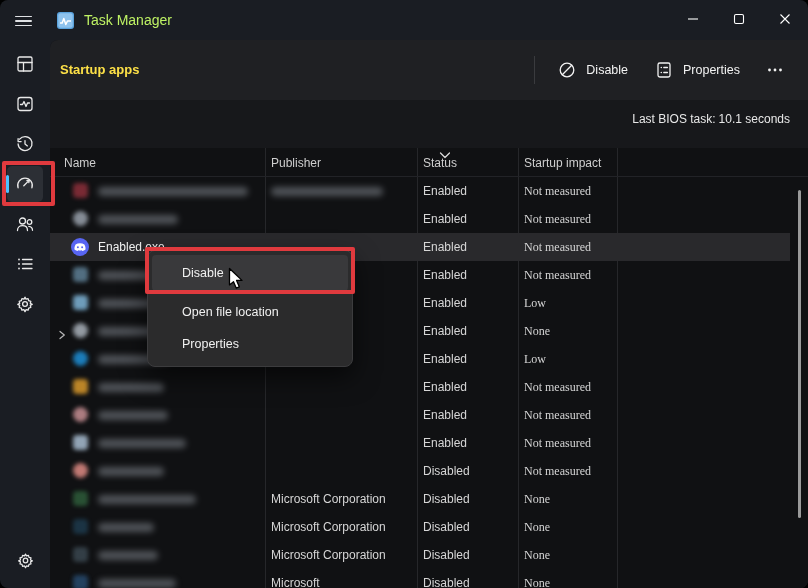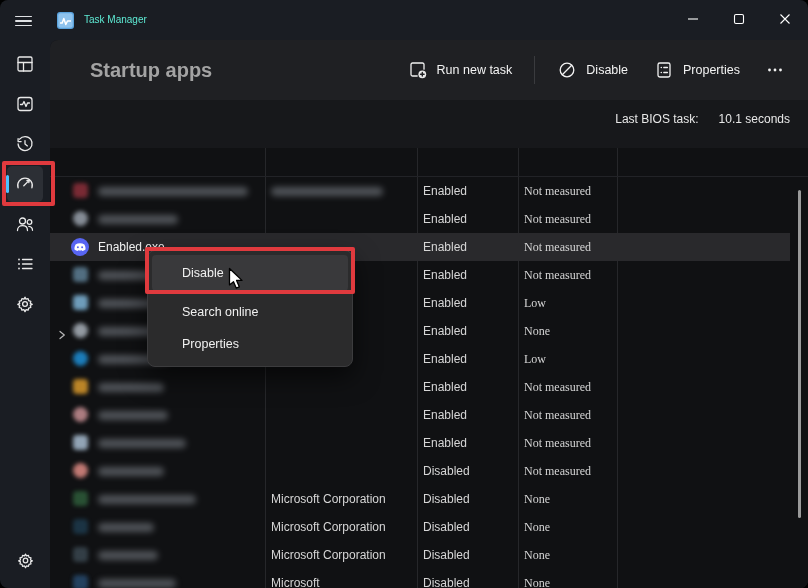--- a/index.html
+++ b/index.html
@@ -4,43 +4,43 @@
 <style>
   html,body{margin:0;padding:0;background:#000;}
   body{font-family:"Liberation Sans","DejaVu Sans",sans-serif;-webkit-font-smoothing:antialiased;}
   .window{position:relative;width:808px;height:588px;background:#1a1d23;border-radius:8px;overflow:hidden;color:#fff;}
 
   
   .titlebar{position:absolute;top:0;left:0;right:0;height:40px;}
   .hamburger{position:absolute;left:12px;top:10px;width:28px;height:22px;display:flex;flex-direction:column;justify-content:center;gap:2.8px;cursor:pointer;}
   .hamburger i{display:block;width:17px;height:1.8px;background:#dfe1e4;border-radius:1px;margin-left:3px;}
   .app-logo{position:absolute;left:57px;top:12px;width:17px;height:17px;}
-  .tb-title{position:absolute;left:84px;top:0;height:40px;line-height:40px;font-size:10px;color:#5eead4;}
+  .tb-title{position:absolute;left:84px;top:0;height:40px;line-height:40px;font-size:14px;color:#bef264;}
   .win-controls{position:absolute;right:0;top:0;height:40px;display:flex;}
   .win-btn{width:46px;height:40px;display:flex;align-items:center;justify-content:center;}
 
   
   .sidebar{position:absolute;left:0;top:40px;width:50px;bottom:0;}
   .side-item{position:absolute;left:7px;width:36px;height:36px;border-radius:5px;display:flex;align-items:center;justify-content:center;}
   .side-item.selected{background:#2c2f35;}
   .accent-pill{position:absolute;left:-1px;top:9px;width:3px;height:18px;border-radius:2px;background:#4cc2ff;}
   .side-settings{position:absolute;left:7px;bottom:10px;width:36px;height:36px;display:flex;align-items:center;justify-content:center;}
   .icn{display:flex;align-items:center;justify-content:center;}
 
   
   .content{position:absolute;left:50px;top:40px;right:0;bottom:0;background:#17181b;border-top-left-radius:8px;overflow:hidden;}
   .toolbar{position:absolute;left:0;top:0;right:0;height:60px;background:#1f2023;border-top-left-radius:8px;}
-  .page-title{position:absolute;left:40px;top:0;height:60px;line-height:60px;font-size:20px;font-weight:600;color:#a3a3a3;}
+  .page-title{position:absolute;left:10px;top:0;height:60px;line-height:60px;font-size:13px;font-weight:600;color:#fde047;}
   .toolbar-actions{position:absolute;right:12px;top:0;height:60px;display:flex;align-items:center;gap:2px;}
   .tb-btn{display:flex;align-items:center;gap:9px;padding:8px 12px;border-radius:4px;font-size:12.5px;color:#f3f3f3;cursor:pointer;white-space:nowrap;}
   .tb-btn.disabled{color:#8a8a8a;cursor:default;}
   .tb-sep{width:1px;height:28px;background:#3a3b3e;margin:0 8px;}
   .tb-icn{display:flex;align-items:center;}
   .bios-line{position:absolute;right:18px;top:72px;font-size:12px;color:#e8e8e8;white-space:nowrap;}
-  .bios-line .val{margin-left:20px;}
+  .bios-line .val{margin-left:3px;}
 
   
   .table{position:absolute;left:0;top:108px;right:0;bottom:0;background:#101113;}
   .vsep{position:absolute;top:0;bottom:0;width:1px;background:#26272a;}
   .table-header{position:absolute;left:0;top:0;right:0;height:28px;}
   .th{position:absolute;top:0;height:28px;cursor:pointer;}
   .th-lbl{position:absolute;top:8px;left:0;font-size:12px;color:#cfcfcf;white-space:nowrap;}
   .sort{position:absolute;top:-3px;left:16px;}
   .table-rows{position:absolute;left:0;top:28px;right:0;bottom:0;border-top:1px solid #222327;}
   .row{position:absolute;left:0;right:0;height:28px;}
@@ -181,30 +181,20 @@
             <circle cx="10" cy="10" r="2.4"></circle>
           </svg>
         </span>
       </div>
     </div>
 
   <div class="content">
     <div class="toolbar">
       <span class="page-title">Startup apps</span>
       <div class="toolbar-actions">
-          <div class="tb-btn">
-            <span class="tb-icn">
-              <svg width="20" height="20" viewBox="0 0 20 20" stroke="#f2f2f2" stroke-width="1.3" fill="none" stroke-linecap="round" stroke-linejoin="round">
-                <path d="M16 9.2V4.5A1.5 1.5 0 0 0 14.5 3h-10A1.5 1.5 0 0 0 3 4.5v10A1.5 1.5 0 0 0 4.5 16h4.7"></path>
-                <circle cx="14.3" cy="14.3" r="3.9" fill="#e9e9e9" stroke="none"></circle>
-                <path d="M14.3 12.5v3.6M12.5 14.3h3.6" stroke="#1f2023" stroke-width="1.4"></path>
-              </svg>
-            </span>
-            <span>Run new task</span>
-          </div>
           <div class="tb-sep"></div>
           <div class="tb-btn">
             <span class="tb-icn">
               <svg width="20" height="20" viewBox="0 0 20 20" stroke="#f2f2f2" stroke-width="1.3" fill="none" stroke-linecap="round" stroke-linejoin="round">
                 <circle cx="10" cy="10" r="6.8"></circle>
                 <path d="M5.3 14.7L14.7 5.3"></path>
               </svg>
             </span>
             <span>Disable</span>
           </div>
@@ -233,20 +223,37 @@
     </div>
     <div class="bios-line">
       <span>Last BIOS task:</span><span class="val">10.1 seconds</span>
     </div>
 
     <div class="table">
       <div class="vsep" style="left:215px"></div>
       <div class="vsep" style="left:367px"></div>
       <div class="vsep" style="left:468px"></div>
       <div class="vsep" style="left:567px"></div>
+      <div class="table-header">
+          <div class="th" style="left: 14px;">
+            <span class="th-lbl">Name</span>
+          </div>
+          <div class="th" style="left: 221px;">
+            <span class="th-lbl">Publisher</span>
+          </div>
+          <div class="th" style="left: 373px;">
+            <span class="th-lbl">Status</span>
+            <span class="sort"><svg width="12" height="7" viewBox="0 0 12 7" fill="none" stroke="#d9d9d9" stroke-width="1.3" stroke-linecap="round" stroke-linejoin="round">
+                <path d="M1.5 1L6 5.5 10.5 1"></path>
+              </svg></span>
+          </div>
+          <div class="th" style="left: 474px;">
+            <span class="th-lbl">Startup impact</span>
+          </div>
+        </div>
       <div class="table-rows">
           <div class="row" style="top: 0px;">
             <span class="blob-icon " style="background:#8c2f3a"></span>
             <span class="c-name nblob" style="width:150px"></span>
             <span class="c-pub nblob" style="width:112px"></span>
             <span class="c-status t">Enabled</span>
             <span class="c-impact t">Not measured</span>
           </div>
           <div class="row" style="top: 28px;">
             <span class="blob-icon circle" style="background:#9aa2ad"></span>
@@ -345,21 +352,21 @@
             <span class="c-impact t">None</span>
           </div>
         </div>
     </div>
     <div class="scroll-thumb"></div>
   </div>
 
   <div class="context-menu">
       <div class="menu-item first hovered"><span>Disable</span></div>
       <div class="menu-sep"></div>
-      <div class="menu-item"><span>Search online</span></div>
+      <div class="menu-item"><span>Open file location</span></div>
       <div class="menu-item"><span>Properties</span></div>
     </div>
 
   <div class="red-box sidebar-box"></div>
   <div class="red-box menu-box"></div>
 
   <span class="cursor"><svg width="19" height="24" viewBox="0 0 19 24">
         <path d="M1.5 1.5v16.4l4-3.2 2.7 6.4 3.1-1.3-2.7-6.4h5.4z" fill="#fff" stroke="#000" stroke-width="1.3" stroke-linejoin="round"></path>
       </svg></span>
 </div>

